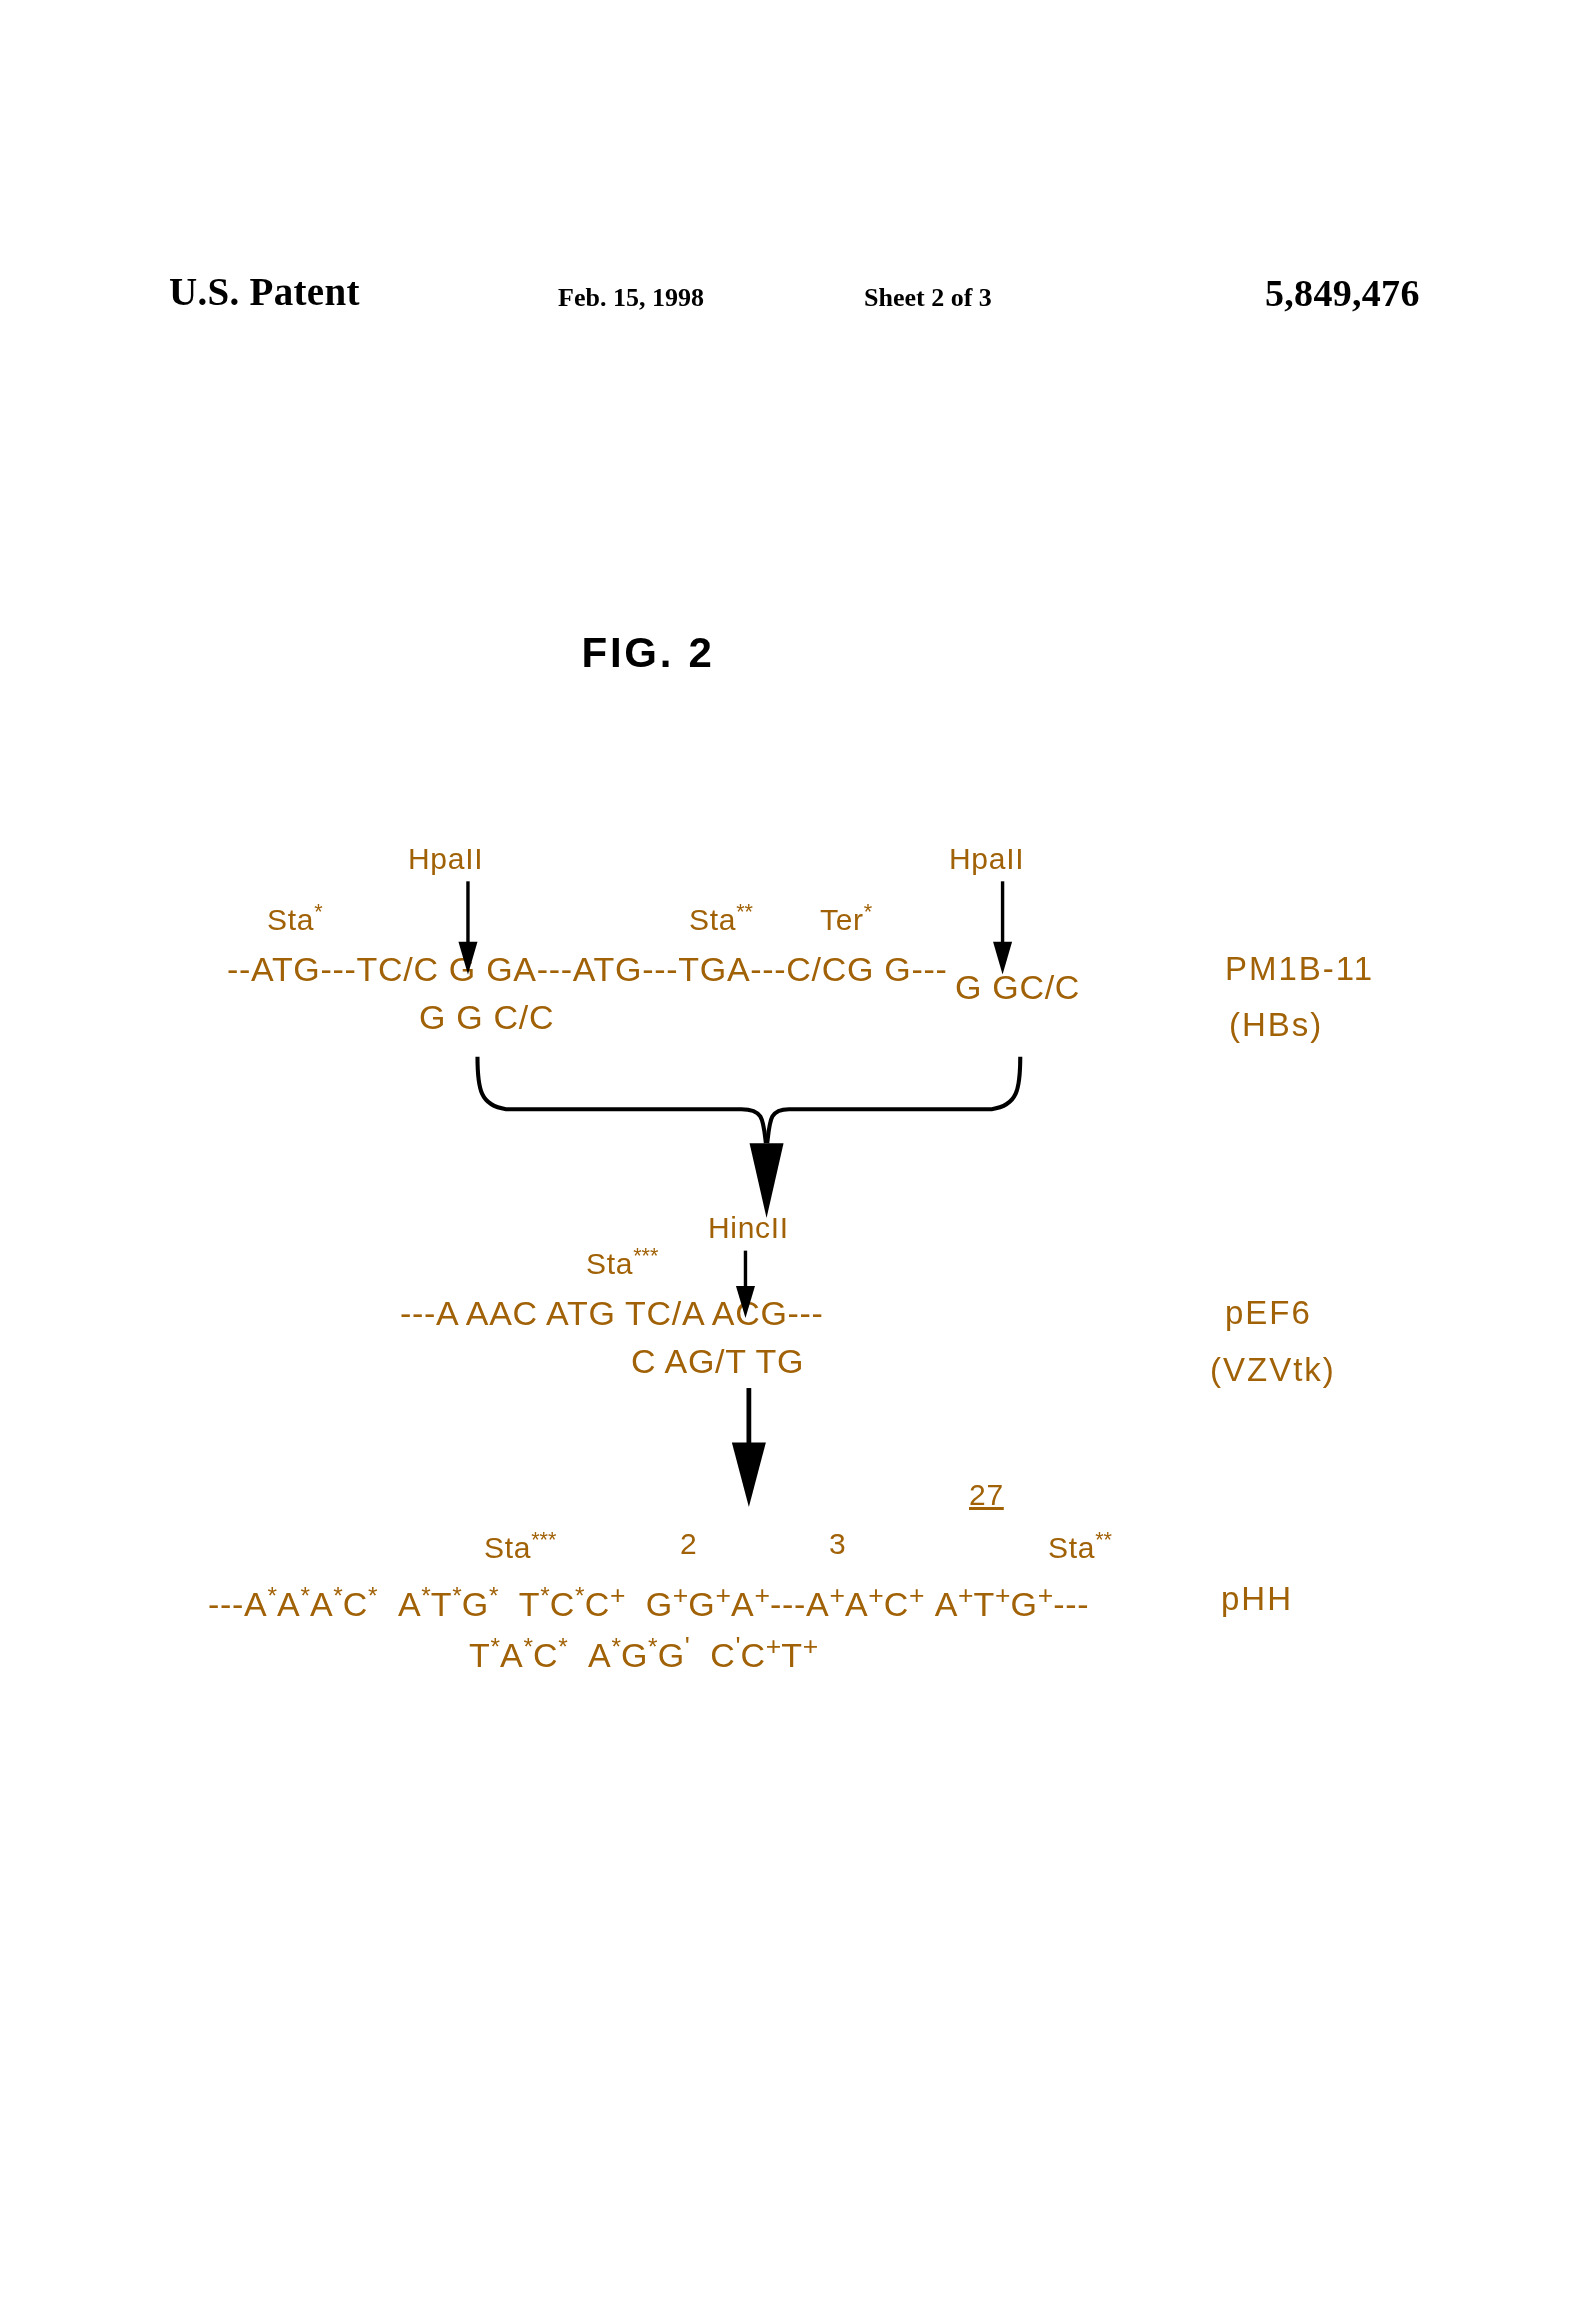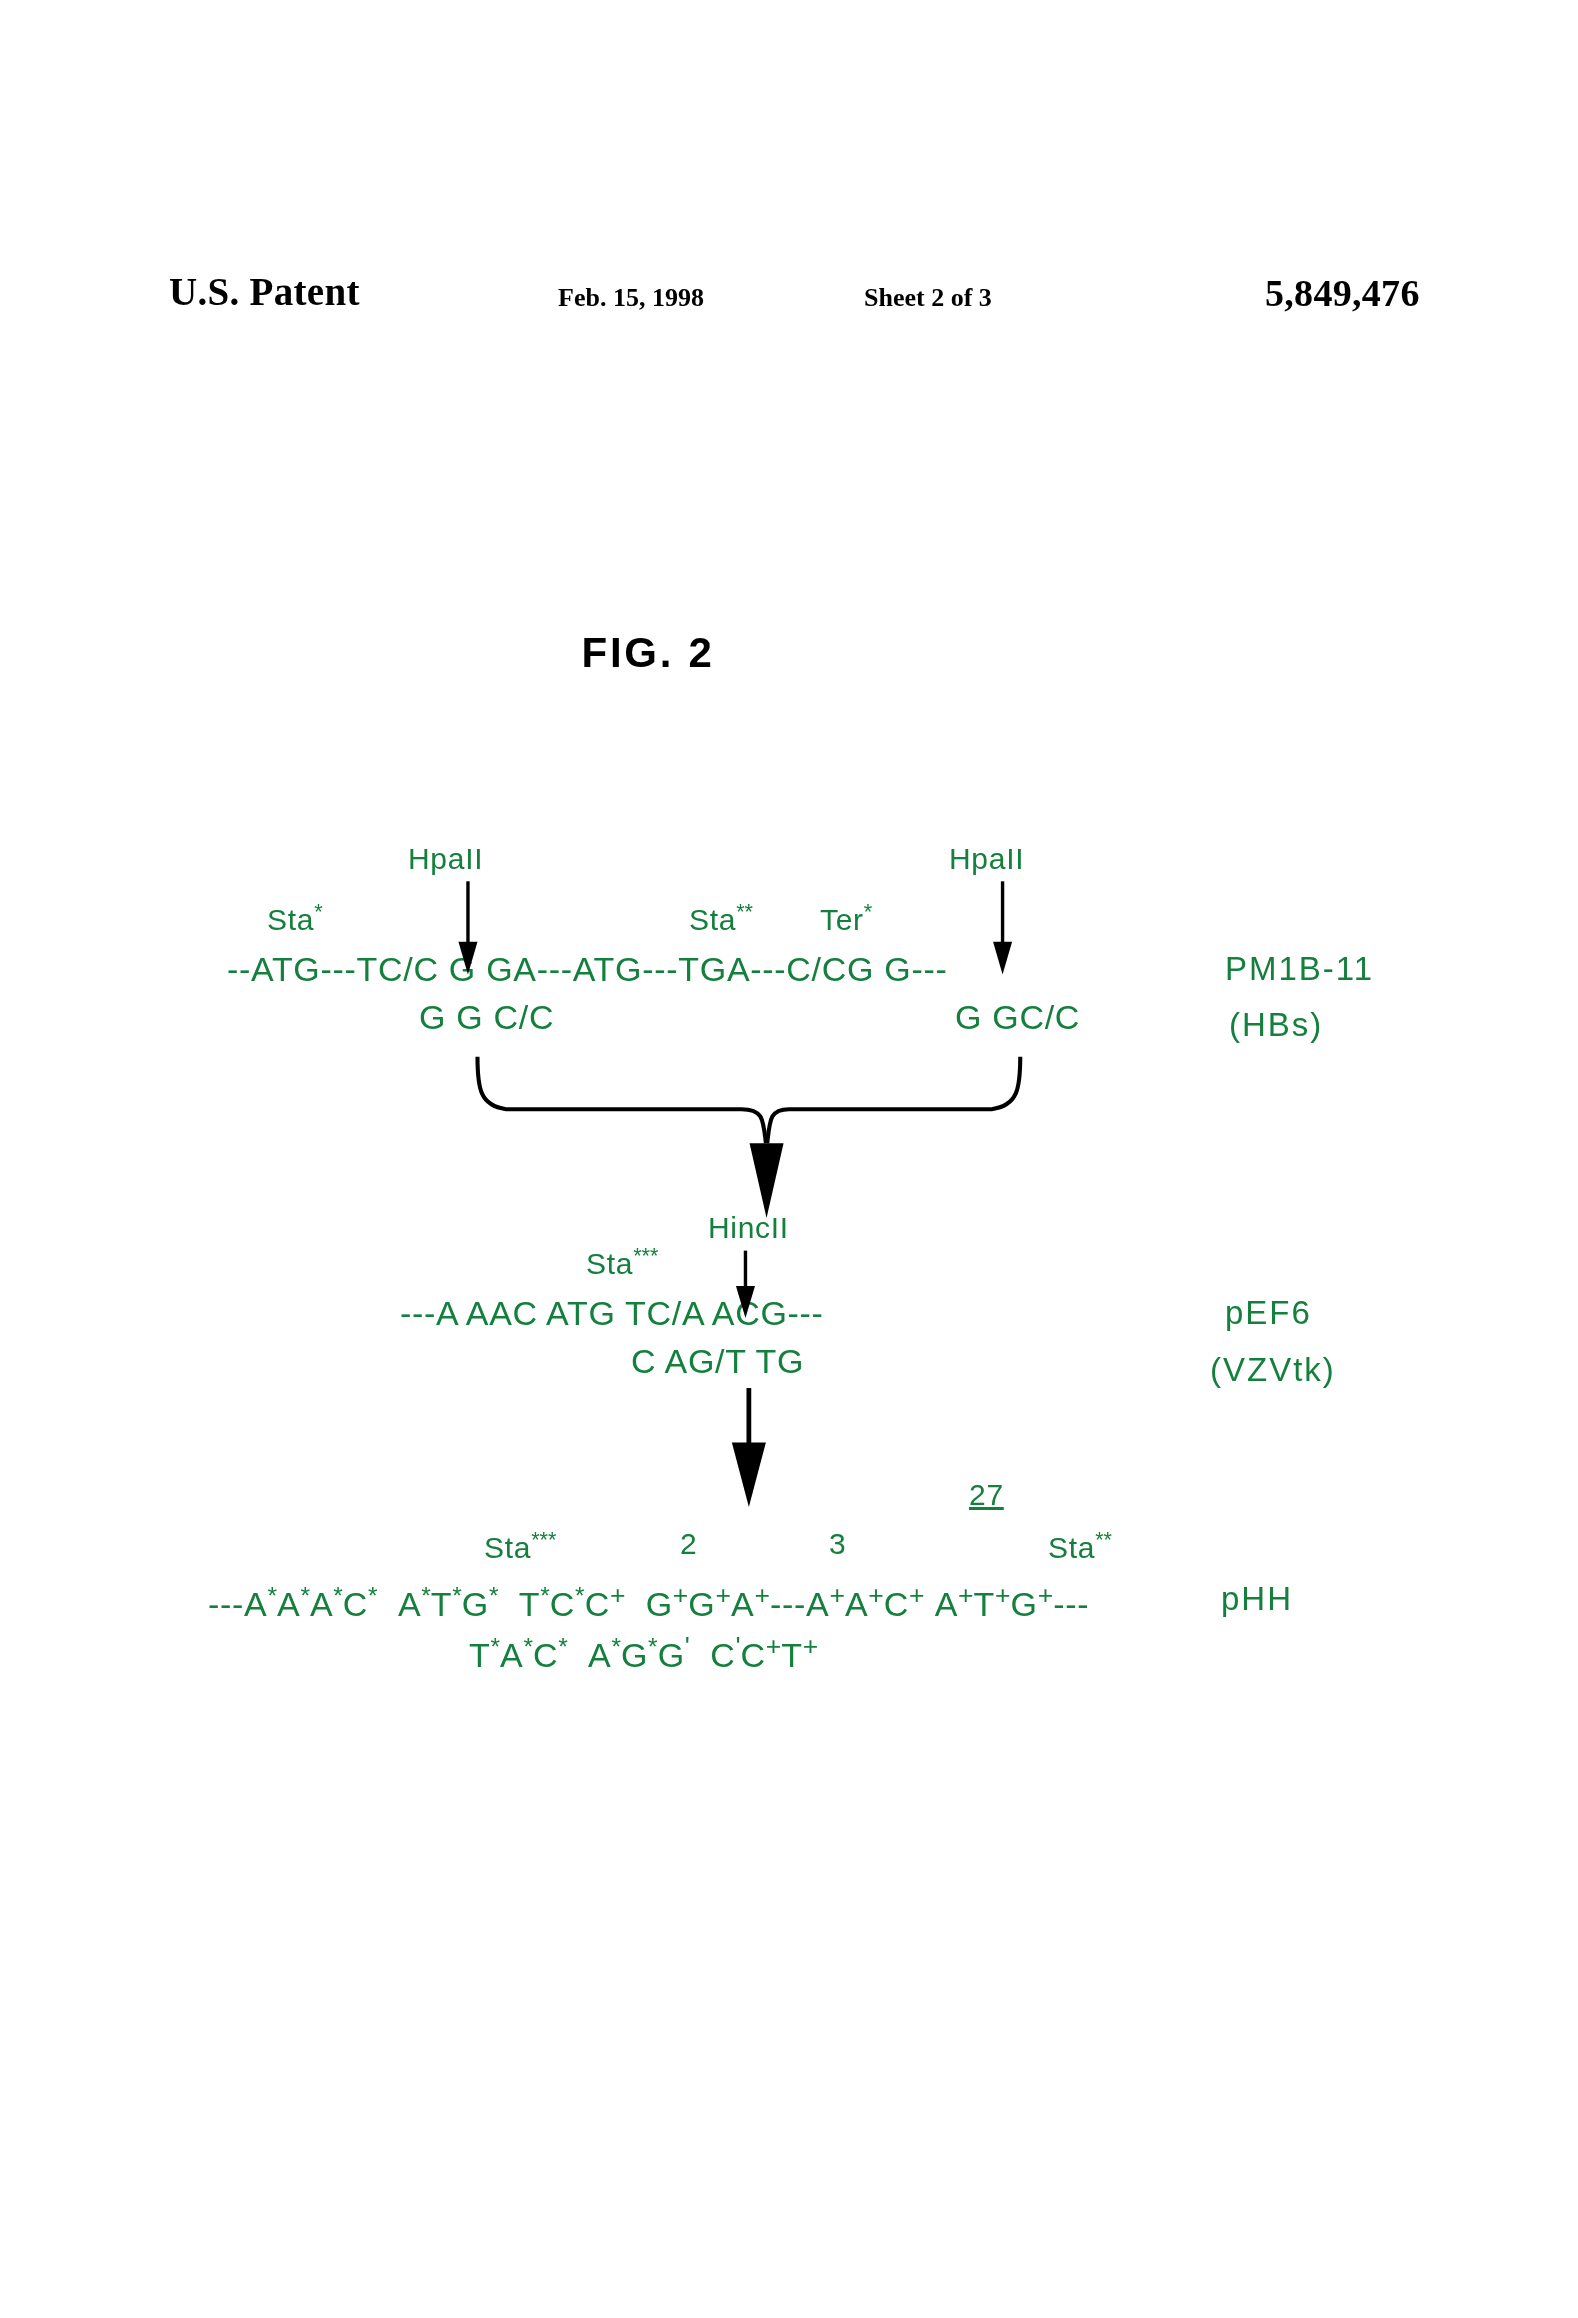--- a/index.html
+++ b/index.html
@@ -73,21 +73,21 @@
     font-weight: bold;
     font-size: 42px;
     letter-spacing: 2.7px;
   }
 
   
   .t {
     position: absolute;
     white-space: pre;
     font-family: "Liberation Sans", sans-serif;
-    color: #15803d;
+    color: #a16207;
     line-height: 1;
     text-align: center;
   }
   .seq {
     font-size: 34px;
     letter-spacing: 0.7px;
   }
   .lbl {
     font-size: 30px;
     letter-spacing: 0.7px;
@@ -139,21 +139,21 @@
   <div class="t lbl" style="left:408px; top:844px;"><span>HpaII</span></div>
   <div class="t lbl" style="left:949px; top:844px;"><span>HpaII</span></div>
 
   <div class="t lbl" style="left:267px; top:901px;"><span>Sta</span><span class="supa">*</span></div>
   <div class="t lbl" style="left:689px; top:901px;"><span>Sta</span><span class="supa">**</span></div>
   <div class="t lbl" style="left:820px; top:901px;"><span>Ter</span><span class="supa">*</span></div>
 
   <div class="t seq" style="left:227px; top:952px;"><span>--ATG---TC</span><span>/C G GA---ATG---TGA---C</span><span>/CG G---</span></div>
 
   <div class="t seq" style="left:419px; top:1000px;">G G C/C</div>
-  <div class="t seq" style="left:955px; top:1000px;">G GC/C</div>
+  <div class="t seq" style="left:955px; top:970px;">G GC/C</div>
 
   <div class="t plasmid" style="left:1225px; top:952px;">PM1B-11</div>
   <div class="t plasmid" style="left:1229px; top:1008px;">(HBs)</div>
 
   <div class="t lbl" style="left:708px; top:1213px;"><span>HincII</span></div>
   <div class="t lbl" style="left:586px; top:1245px;"><span>Sta</span><span class="supa">***</span></div>
 
   <div class="t seq" style="left:400px; top:1296px;"><span>---A AAC ATG TC</span><span>/A ACG---</span></div>
   <div class="t seq" style="left:631px; top:1344px;">C AG/T TG</div>
 

